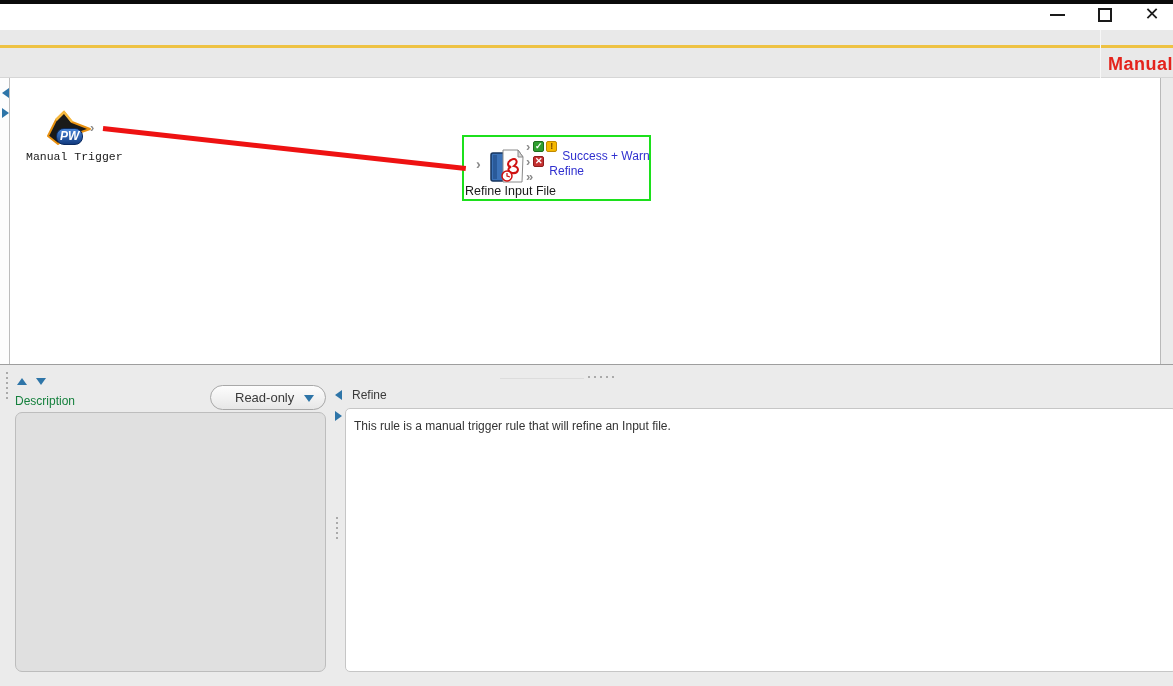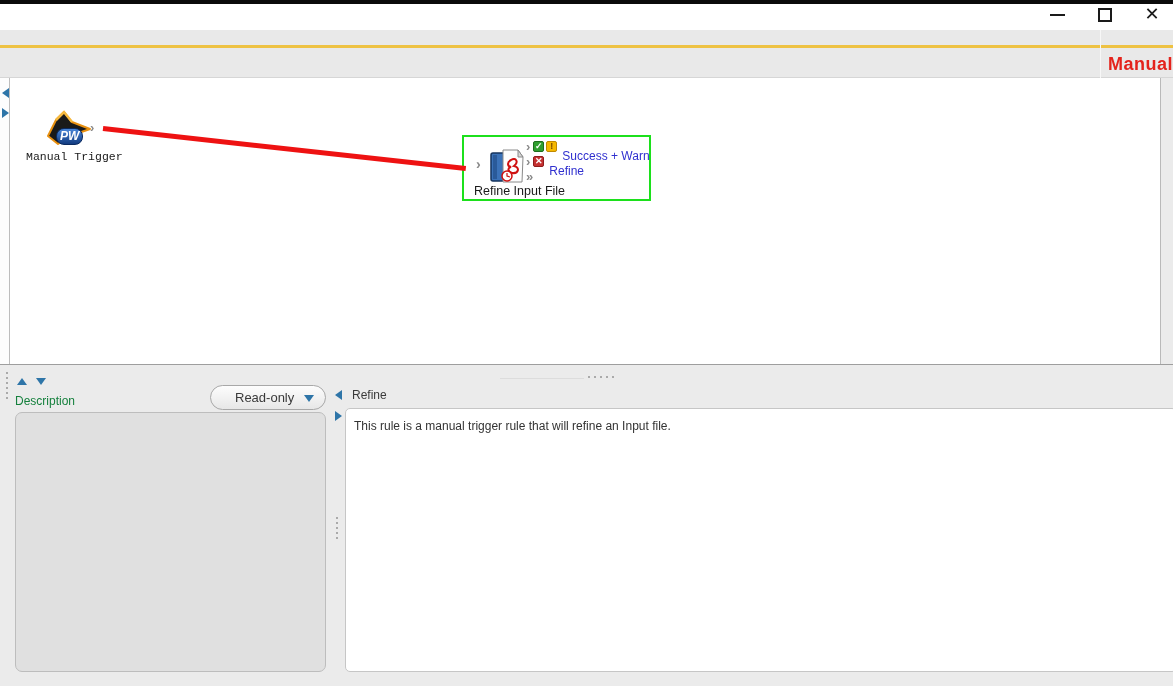--- a/index.html
+++ b/index.html
@@ -75,21 +75,21 @@
   .port-chevron { color:#8a8a8a; font-size:13px; font-weight:bold; line-height:11px; margin-right:1px; }
   .status-box {
     width:11px; height:11px; border-radius:2px;
     font-size:9px; font-weight:bold; color:#fff;
     display:flex; align-items:center; justify-content:center; line-height:11px;
   }
   .status-check { background:#2f9e2f; border:1px solid #1d6e1d; }
   .status-warn  { background:#f5b800; border:1px solid #c08900; color:#7a4a00; }
   .status-cross { background:#c43030; border:1px solid #8f1c1c; }
   .port-label { color:#3030cf; font-size:12px; white-space:nowrap; margin-left:3px;margin-top:20px; }
-  #rn-label { left:10px; top:47px; font-size:12.5px; color:#1a1a1a; white-space:nowrap; background:#fff; padding-right:3px; }
+  #rn-label { left:1px; top:47px; font-size:12.5px; color:#1a1a1a; white-space:nowrap; background:#fff; padding-right:3px; }
 
   
   #bottom-panel { left:0; top:364px; width:1173px; height:322px; background:#ebebeb; border-top:1px solid #9e9e9e; }
 
   .grip-dots-v { display:flex; flex-direction:column; gap:3px; }
   .grip-dots-h { display:flex; flex-direction:row; gap:4px; }
   .grip-dot { width:2px; height:2px; background:#aaa; }
 
   #left-grip { left:6px; top:372px; }
   #sort-up   { left:17px; top:378px; }

